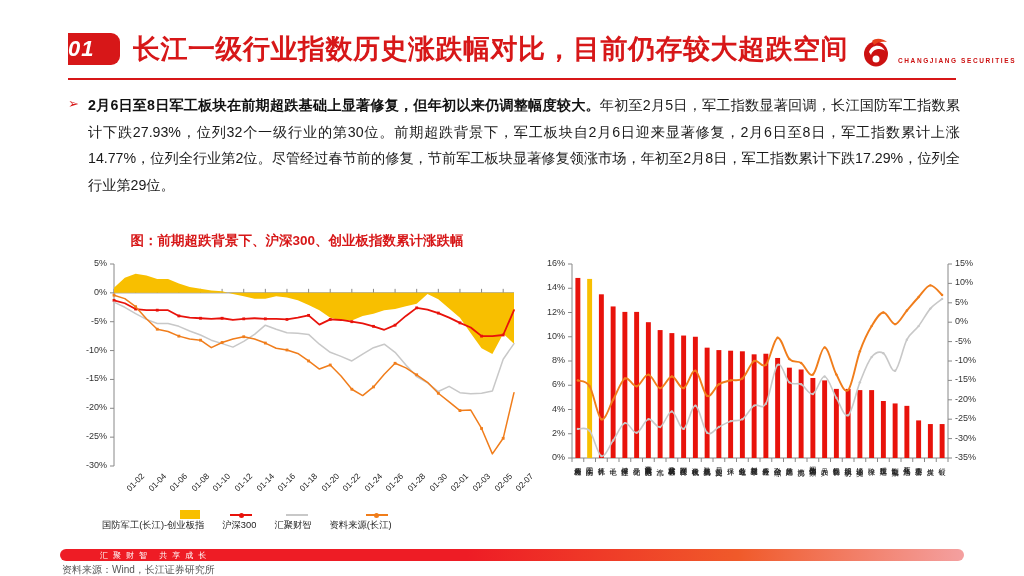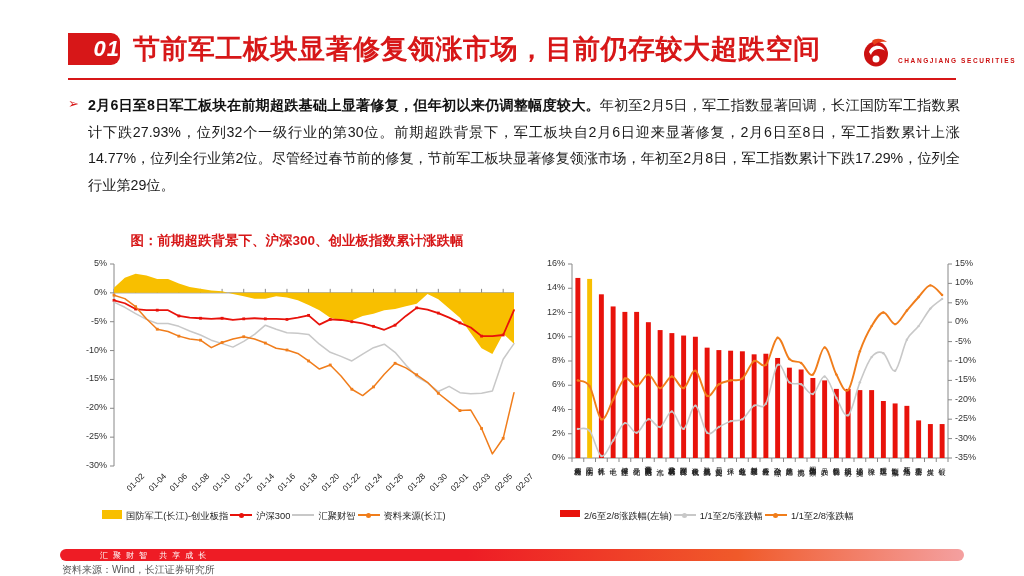--- a/index.html
+++ b/index.html
@@ -9,21 +9,21 @@
     background: #ffffff;
     position: relative;
     overflow: hidden;
   }
   #badge {
     position: absolute; left: 68px; top: 33px;
     width: 52px; height: 32px;
     background: #d71718;
     border-top-right-radius: 9px; border-bottom-right-radius: 9px;
     color: #fff; font-style: italic; font-weight: bold;
-    font-size: 22px; line-height: 32px; text-align: right;
+    font-size: 22px; line-height: 32px; text-align: left;
     letter-spacing: 1px;
   }
   #header-title {
     position: absolute; left: 133px; top: 31px;
     font-size: 27px; font-weight: bold; color: #d71718;
     letter-spacing: 0.5px; white-space: nowrap;
   }
   #header-rule {
     position: absolute; left: 68px; top: 78px; width: 888px; height: 2px;
     background: #d71718;
@@ -80,21 +80,21 @@
   
   .xlab-vert {
     position: absolute; font-size: 7.2px; color: #222;
     writing-mode: vertical-rl; text-orientation: upright;
     letter-spacing: -0.4px; line-height: 7.4px;
     white-space: nowrap; top: 0; left: 0;
   }
 
   
   .legend { position: absolute; display: flex; align-items: center; }
-  .legend-item { display: flex; align-items: flex-start; margin-right: 2px; }
+  .legend-item { display: flex; align-items: flex-end; margin-right: 18px; flex-direction: column; }
   .legend-text { font-size: 9.3px; color: #222; white-space: nowrap; }
   .swatch-box { width: 20px; height: 9px; margin-right: 4px; }
   .swatch-line {
     width: 22px; height: 9px; margin-right: 4px; position: relative;
   }
   .swatch-line i {
     position: absolute; left: 0; top: 4px; width: 22px; height: 1.6px; display:block;
   }
   .swatch-line u {
     position: absolute; left: 8.5px; top: 2.5px; width: 5px; height: 5px;
@@ -113,21 +113,21 @@
   }
   #footer-source {
     position: absolute; left: 62px; top: 563px;
     font-size: 10px; color: #555; white-space: nowrap;
   }
 </style>
 </head>
 <body>
 
 <div id="badge">01</div>
-<div id="header-title">节前军工板块显著修复领涨市场，目前仍存较大超跌空间</div>
+<div id="header-title">长江一级行业指数历史涨跌幅对比，目前仍存较大超跌空间</div>
 <div id="header-rule"></div>
 
 <div id="logo">
   <svg id="logo-mark" viewBox="0 0 30 32">
     <ellipse cx="14" cy="19" rx="12" ry="12.5" fill="#cc1111"></ellipse>
     <path d="M7 17 C10 9, 20 9, 23 16 C20 13, 11 13, 9 20 Z" fill="#ffffff"></path>
     <path d="M10 6 C14 2, 22 4, 25 7 C20 6, 15 7, 12 10 Z" fill="#e8401a"></path>
     <circle cx="14" cy="24" r="3.5" fill="#ffffff"></circle>
   </svg>
   <div id="logo-sub">CHANGJIANG SECURITIES</div>
@@ -453,37 +453,17 @@
         <div class="xlab-vert">家电制造</div>
       </div><div style="position: absolute; left: 370.875px; top: 207px; width: 9px; height: 74px; overflow: hidden;">
         <div class="xlab-vert">油气及石化</div>
       </div><div style="position: absolute; left: 382.625px; top: 207px; width: 9px; height: 74px; overflow: hidden;">
         <div class="xlab-vert">公用事业</div>
       </div><div style="position: absolute; left: 394.375px; top: 207px; width: 9px; height: 74px; overflow: hidden;">
         <div class="xlab-vert">煤炭</div>
       </div><div style="position: absolute; left: 406.125px; top: 207px; width: 9px; height: 74px; overflow: hidden;">
         <div class="xlab-vert">银行</div>
       </div></div>
-  <div class="legend" id="right-legend" style="left:28px;top:278px;">
-      <div class="legend-item">
-        <div class="swatch-box" style="background: rgb(232, 18, 11); height: 7px;"></div>
-        <div class="legend-text">2/6至2/8涨跌幅(左轴)</div>
-      </div>
-      <div class="legend-item">
-        <div class="swatch-line">
-          <i style="background: rgb(200, 200, 200);"></i>
-          <u style="background: rgb(200, 200, 200);"></u>
-        </div>
-        <div class="legend-text">1/1至2/5涨跌幅</div>
-      </div>
-      <div class="legend-item">
-        <div class="swatch-line">
-          <i style="background: rgb(240, 125, 27);"></i>
-          <u style="background: rgb(240, 125, 27);"></u>
-        </div>
-        <div class="legend-text">1/1至2/8涨跌幅</div>
-      </div>
-    </div>
 </div>
 
 <div id="footer-bar"></div>
 <div id="footer-slogan">汇聚财智  共享成长</div>
 <div id="footer-source">资料来源：Wind，长江证券研究所</div>
 
 </body></html>

